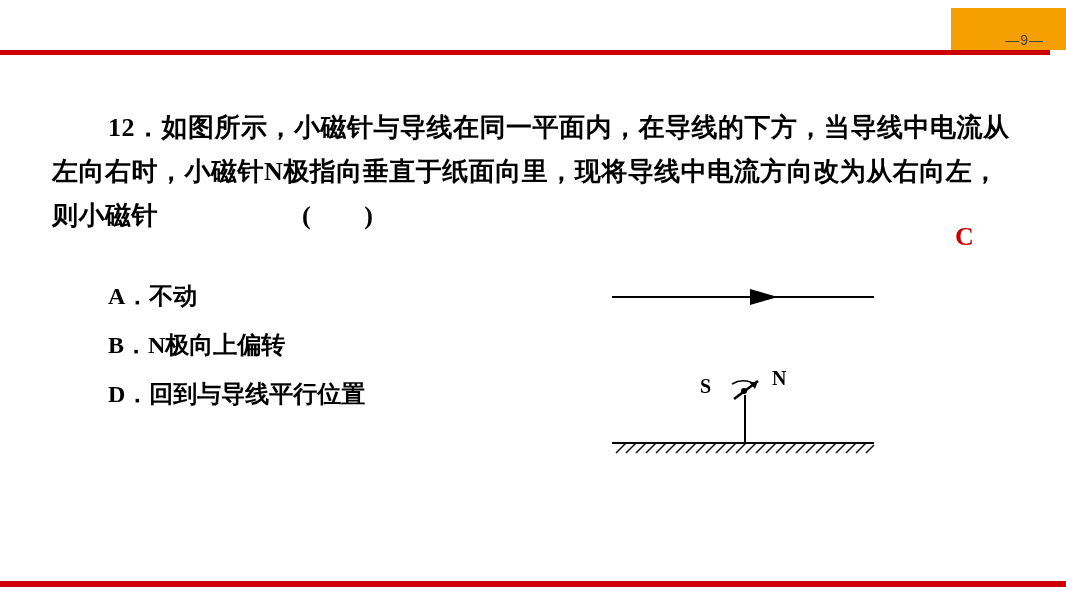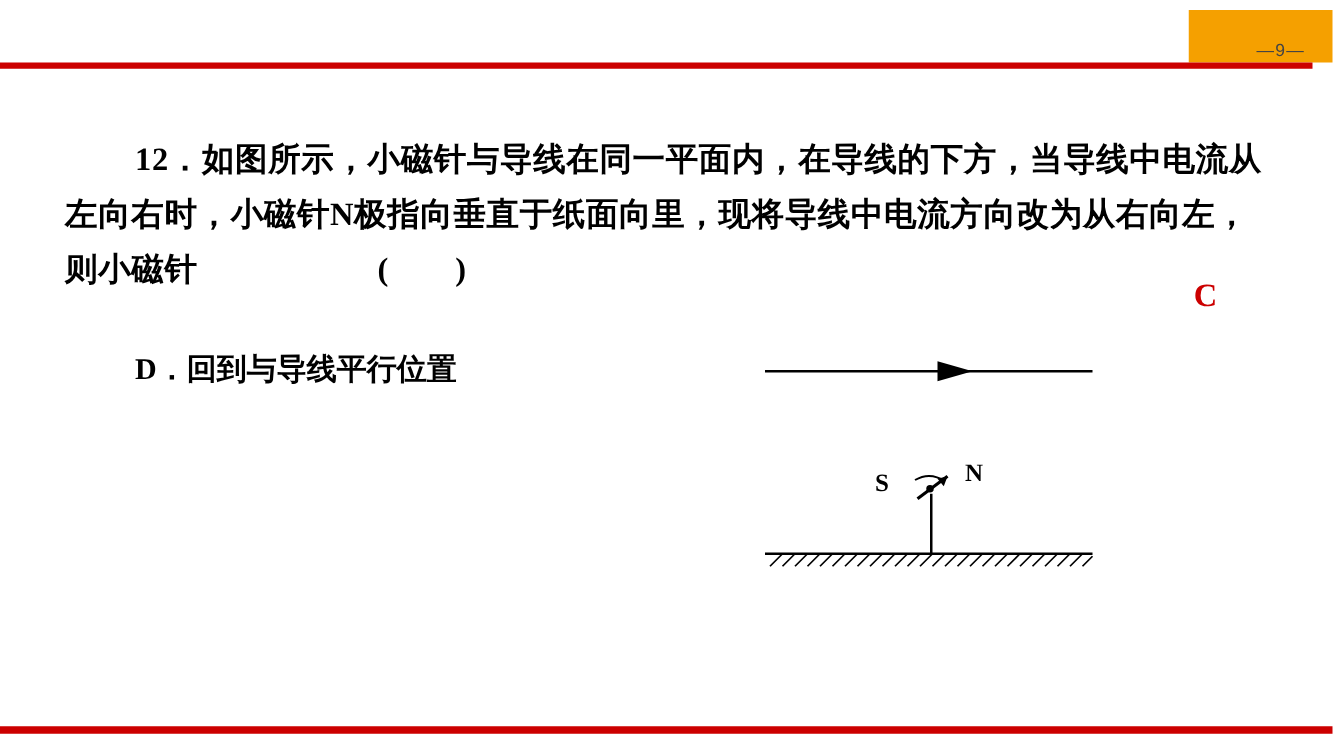--- a/index.html
+++ b/index.html
@@ -120,20 +120,22 @@
   <div class="page-number">—9—</div>
   <div class="header-rule"></div>
 
   <div class="question">
     <span>12．</span><span>如图所示，小磁针与导线在同一平面内，在导线的下方，当导线中电流从左向右时，小磁针N极指向垂直于纸面向里，现将导线中电流方向改为从右向左，则小磁针</span><span class="paren">(　　)</span>
   </div>
 
   <div class="answer">C</div>
 
   <div class="options">
+    <div class="option">A．不动</div>
+    <div class="option">B．N极向上偏转</div>
     <div class="option">D．回到与导线平行位置</div>
   </div>
 
   <div class="figure">
     <svg class="fig-svg" width="268" height="170" viewBox="0 0 268 170" xmlns="http://www.w3.org/2000/svg">
 
       <line x1="2" y1="12" x2="264" y2="12" stroke="#000" stroke-width="2"></line>
 
       <polygon points="140,4 168,12 140,20" fill="#000"></polygon>
 

